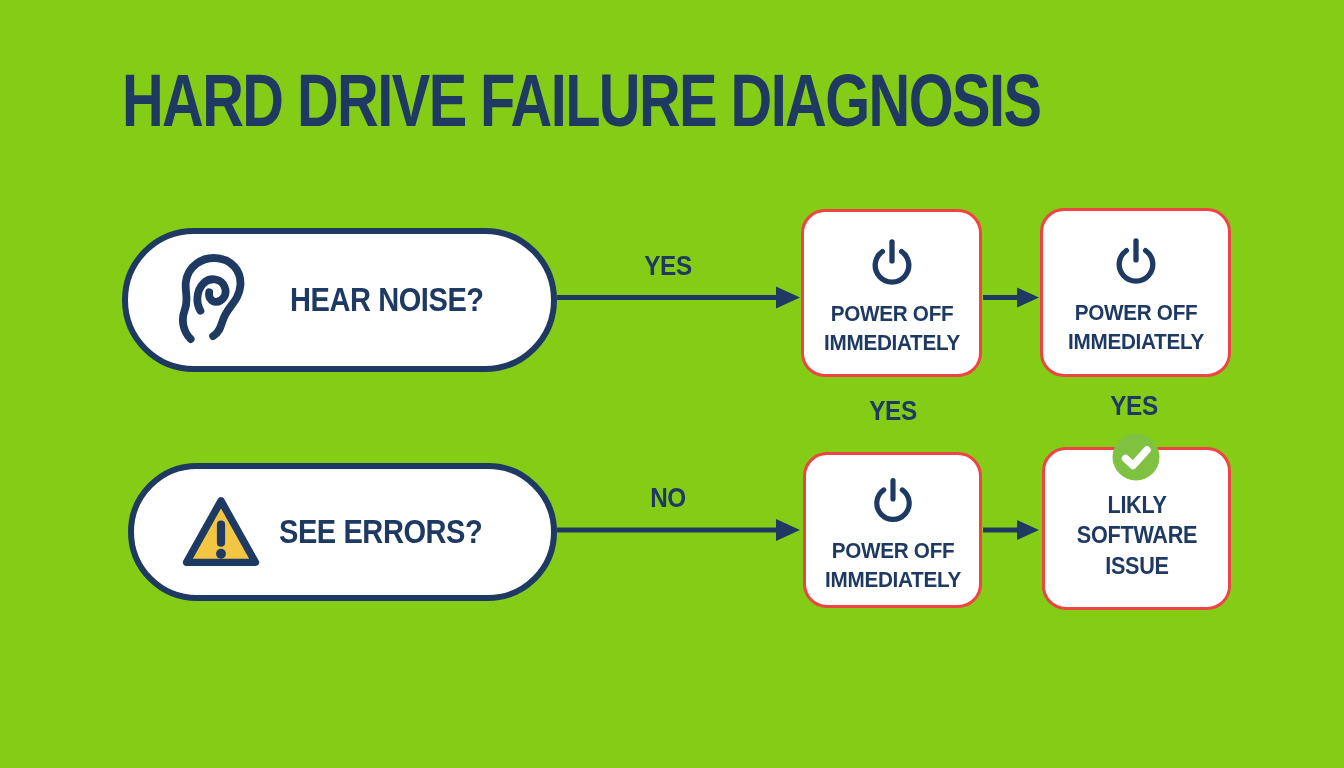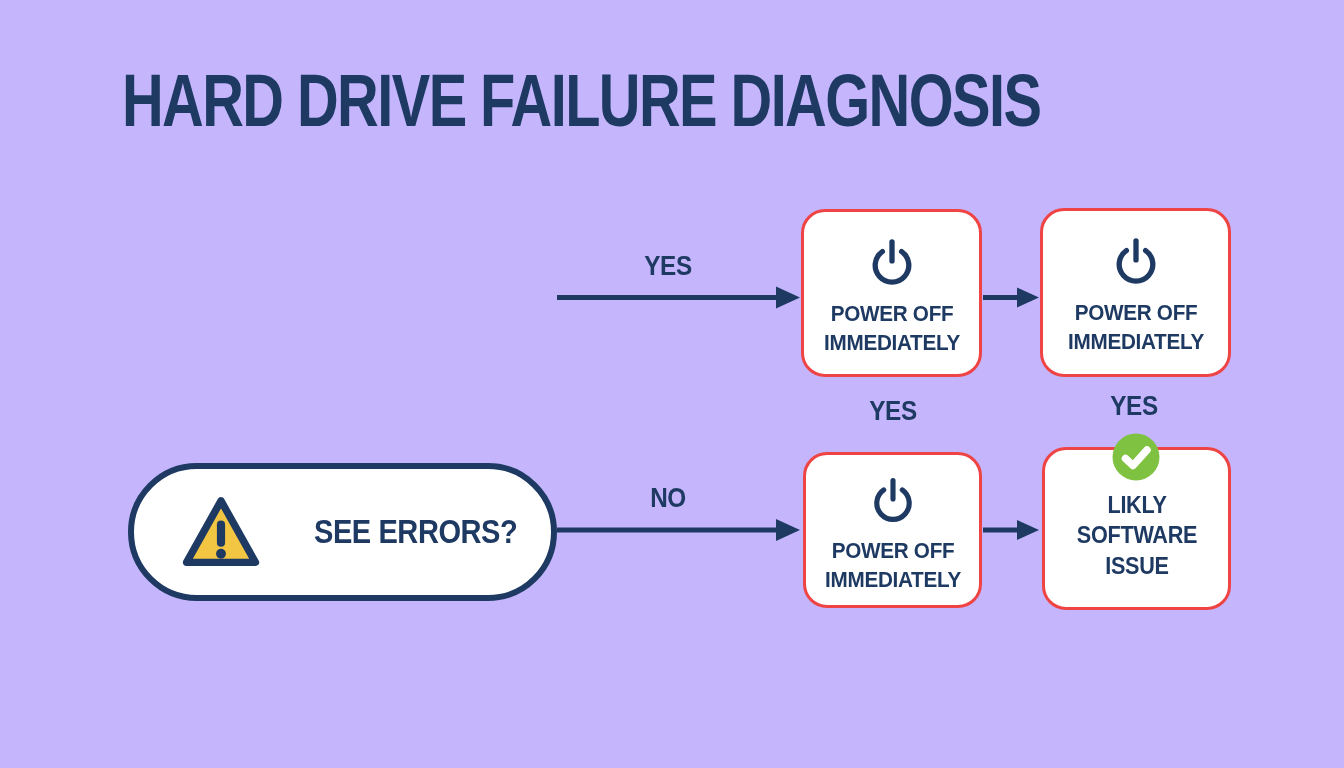--- a/index.html
+++ b/index.html
@@ -1,32 +1,32 @@
 <!DOCTYPE html>
 <html><head>
 <meta charset="utf-8">
 <style>
   * { margin:0; padding:0; box-sizing:border-box; }
   html,body { background:#e8e8e8; }
   .canvas {
-    position:relative; width:1344px; height:768px; background:#c4b5fd;
+    position:relative; width:1344px; height:768px; background:#84cc16;
     font-family:"Liberation Sans", sans-serif; overflow:hidden;
   }
   .title {
     position:absolute; left:122px; top:64px;
     font-size:74px; font-weight:bold; color:#1e3a63;
     letter-spacing:-2px; white-space:nowrap;
     transform:scaleX(.78); transform-origin:left center; line-height:1.0;
   }
   .pill {
     position:absolute; border:6px solid #1e3a63; background:#ffffff;
     display:flex; align-items:center;
   }
   #pill1 { left:122px; top:228px; width:435px; height:144px; border-radius:72px; padding-left:50px; gap:34px; }
-  #pill2 { left:128px; top:463px; width:429px; height:138px; border-radius:69px; padding-left:46px; gap:52px; }
+  #pill2 { left:128px; top:463px; width:429px; height:138px; border-radius:69px; padding-left:46px; gap:17px; }
   .qtext {
     font-size:33px; font-weight:bold; color:#1e3a63; white-space:nowrap;
     letter-spacing:-0.5px; transform:scaleX(.88); transform-origin:left center;
   }
   .nodebox {
     position:absolute; border:3px solid #ef4444; background:#ffffff; border-radius:24px;
     display:flex; flex-direction:column; align-items:center;
   }
   #box1 { left:801px; top:209px; width:181px; height:168px; padding-top:20px; }
   #box2 { left:1040px; top:208px; width:191px; height:169px; padding-top:20px; }
@@ -68,20 +68,27 @@
       <polygon points="1017,287.5 1039,297.5 1017,307.5" stroke="none"></polygon>
 
       <line x1="557" y1="530" x2="778" y2="530"></line>
       <polygon points="776,519 800,530 776,541" stroke="none"></polygon>
 
       <line x1="983" y1="530" x2="1020" y2="530"></line>
       <polygon points="1017,520 1039,530 1017,540" stroke="none"></polygon>
     </g>
   </svg>
 
+  <div class="pill" id="pill1">
+    <svg class="icon-block" width="78" height="96" viewBox="0 0 80 96" fill="none" stroke="#1e3a63" stroke-width="8" stroke-linecap="round">
+      <path d="M 13 88 C 5 80, 3 68, 7 58 C 11 47, 7 40, 8 30 C 10 13, 25 4, 39 5 C 55 6, 65 18, 64 33 C 63 46, 55 52, 49 62 C 44 70, 45 80, 36 85"></path>
+      <path d="M 23 59 C 18 51, 19 38, 26 31 C 33 24, 45 26, 48 35 C 51 43, 45 50, 39 50 C 34 50, 31 45, 32 40"></path>
+    </svg>
+    <span class="qtext">HEAR NOISE?</span>
+  </div>
 
   <div class="flowlabel" id="lbl-yes1">YES</div>
 
   <div class="nodebox" id="box1">
     <svg class="icon-block" width="56" height="60" viewBox="0 0 100 104" fill="none" stroke="#1e3a63" stroke-width="9.5" stroke-linecap="round">
       <path d="M 67.2 33.4 A 30 30 0 1 1 32.8 33.4"></path>
       <line x1="50" y1="16" x2="50" y2="50"></line>
     </svg>
     <div class="boxlabel">POWER OFF IMMEDIATELY</div>
   </div>

